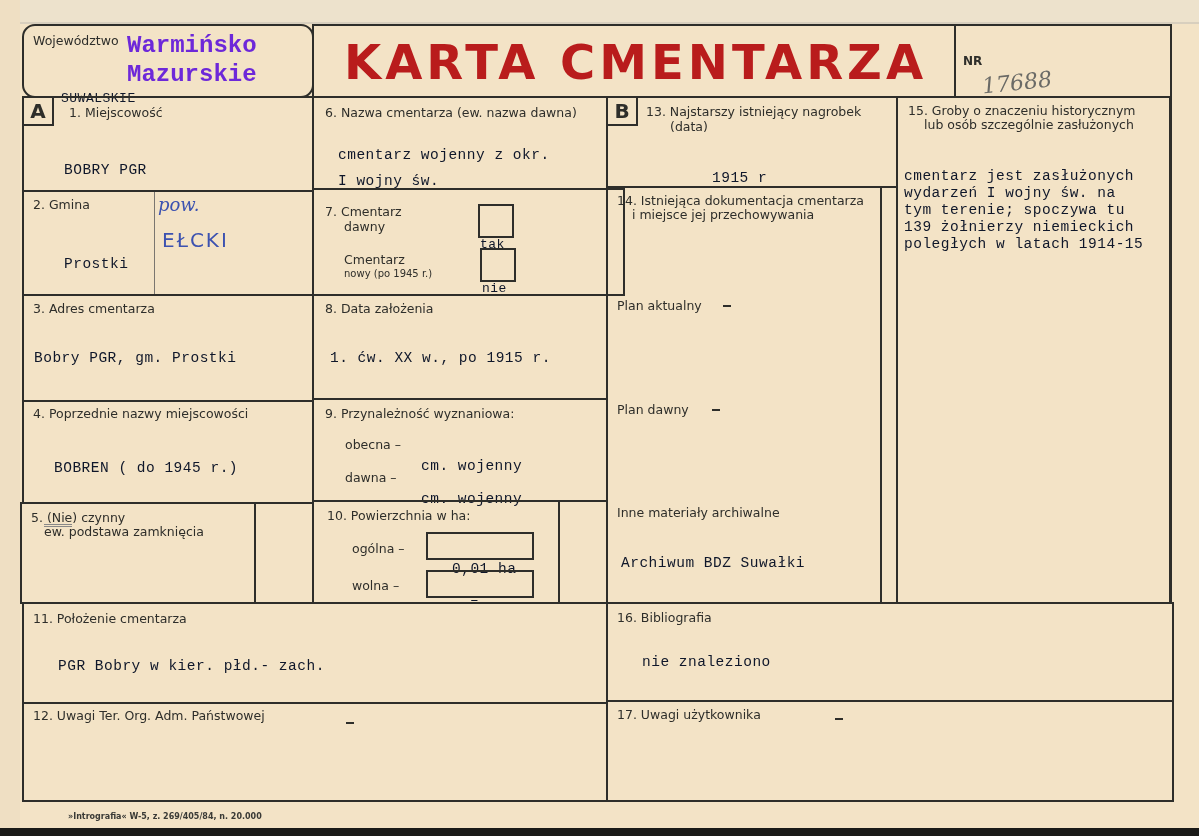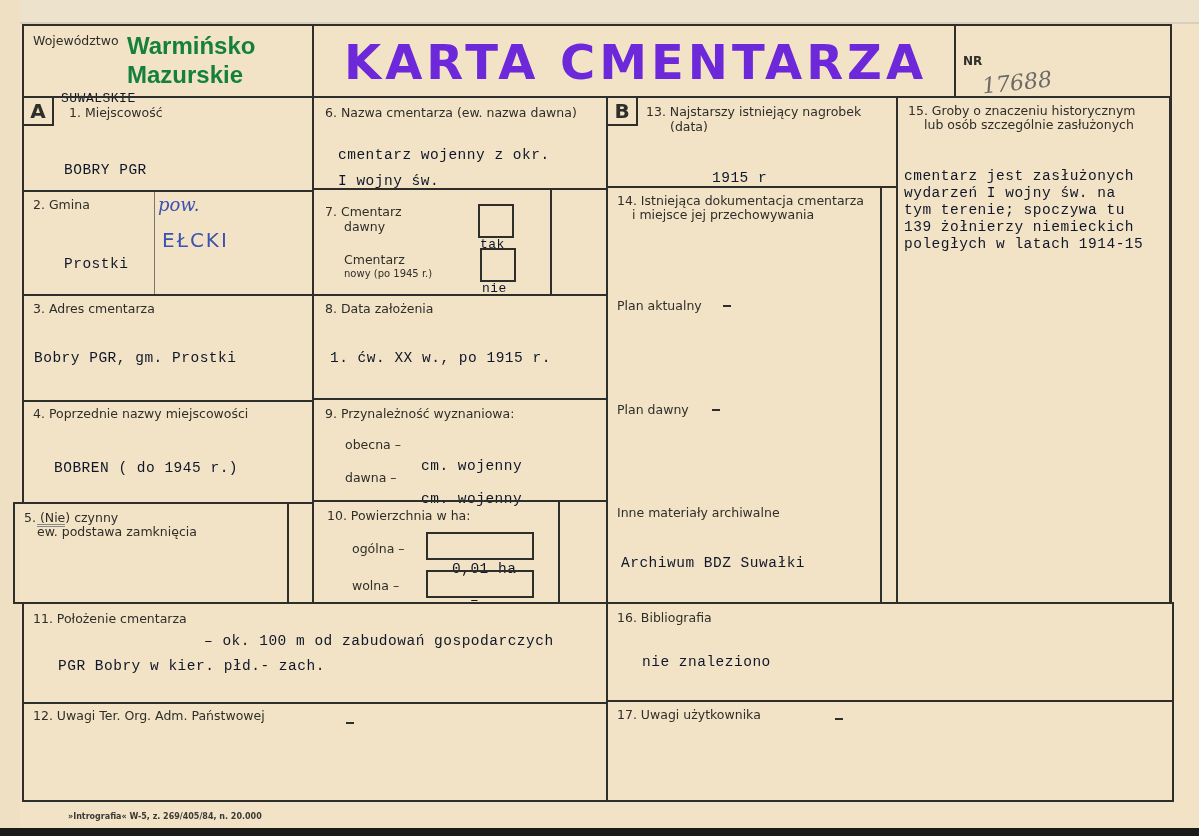--- a/index.html
+++ b/index.html
@@ -20,39 +20,39 @@
     background: #1a1a18;
   }
   .leftedge {
     position: absolute; left: 0; top: 0; width: 20px; height: 836px;
     background: #efdfc3;
   }
   .abs { position: absolute; }
   .cell { position: absolute; border: 2px solid #2e2e2a; }
   .lbl { font-family: "DejaVu Sans", sans-serif; font-size: 12.5px; color: #2e2e2a; position: absolute; white-space: nowrap; }
   .typed { font-family: Liberation Mono, monospace; font-size: 14.5px; color: #0f172a; position: absolute; white-space: nowrap; letter-spacing: 0.5px; margin-top: 24px; }
-  .stamp { font-family: Liberation Sans, sans-serif; font-weight: bold; color: #15803d; position: absolute; white-space: nowrap; }
+  .stamp { font-family: Liberation Mono, monospace; font-weight: bold; color: #6d28d9; position: absolute; white-space: nowrap; }
   .hand { font-family: "DejaVu Serif", serif; font-style: italic; color: #3c52b0; position: absolute; white-space: nowrap; }
-  .title { font-family: "DejaVu Sans", sans-serif; font-weight: bold; font-size: 48px; letter-spacing: 4px; color: #6d28d9; position: absolute; white-space: nowrap; }
+  .title { font-family: "DejaVu Sans", sans-serif; font-weight: bold; font-size: 48px; letter-spacing: 4px; color: #b91c1c; position: absolute; white-space: nowrap; }
   .section-box {
     position: absolute; width: 32px; height: 30px; border: 2px solid #2e2e2a;
     font-family: "DejaVu Sans", sans-serif; font-weight: bold; font-size: 20px;
     display: flex; align-items: center; justify-content: center; background: #f3e3c6;
   }
   .smallbox { position: absolute; border: 2px solid #2e2e2a; }
   .footer { font-family: "DejaVu Sans", sans-serif; font-size: 8px; font-weight: bold; color: #3a3a36; position: absolute; white-space: nowrap; }
   .dash { position: absolute; width: 8px; height: 2px; background: #2e2e2a; }
 </style>
 </head>
 <body>
 
 <div class="topstrip"></div>
 <div class="leftedge"></div>
 
-<div class="cell" style="left:22px; top:24px; width:292px; height:74px;">
+<div class="cell" style="left:22px; top:24px; width:292px; height:74px;border-radius:13px;">
   <span class="lbl" style="left:9px; top:7px; font-size:12.5px;">Województwo</span>
   <span class="typed" style="left:37px; top:41px; font-size:13px;">SUWALSKIE</span>
   <span class="stamp" style="left:103px; top:6px; font-size:24px;">Warmińsko</span>
   <span class="stamp" style="left:103px; top:35px; font-size:24px;">Mazurskie</span>
 </div>
 <div class="cell" style="left:312px; top:24px; width:644px; height:74px;">
   <span class="title" style="left:30px; top:8px;">KARTA CMENTARZA</span>
 </div>
 <div class="cell" style="left:954px; top:24px; width:218px; height:74px;">
   <span class="lbl" style="left:7px; top:28px; font-weight:bold; font-size:12px;">NR</span>
@@ -72,32 +72,32 @@
   <span class="hand" style="left:138px; top:36px; font-size:20px; font-style:normal; font-family:'DejaVu Sans', sans-serif; letter-spacing:2px;">EŁCKI</span>
 </div>
 <div class="cell" style="left:22px; top:294px; width:292px; height:108px;">
   <span class="lbl" style="left:9px; top:5px;">3. Adres cmentarza</span>
   <span class="typed" style="left:10px; top:30px;">Bobry PGR, gm. Prostki</span>
 </div>
 <div class="cell" style="left:22px; top:400px; width:292px; height:104px;">
   <span class="lbl" style="left:9px; top:4px;text-align:center;">4. Poprzednie nazwy miejscowości</span>
   <span class="typed" style="left:30px; top:34px;">BOBREN ( do 1945 r.)</span>
 </div>
-<div class="cell" style="left:13px; top:502px; width:276px; height:102px;">
+<div class="cell" style="left:20px; top:502px; width:236px; height:102px;">
   <span class="lbl" style="left:9px; top:6px;">5. (Nie) czynny</span>
   <div class="abs" style="left:22px; top:20px; width:28px; height:3px; border-top:1px solid #888; border-bottom:1px solid #888;"></div>
   <span class="lbl" style="left:22px; top:20px;">ew. podstawa zamknięcia</span>
 </div>
 
 <div class="cell" style="left:312px; top:96px; width:296px; height:94px;">
   <span class="lbl" style="left:11px; top:7px;">6. Nazwa cmentarza (ew. nazwa dawna)</span>
   <span class="typed" style="left:24px; top:25px;">cmentarz wojenny z okr.</span>
   <span class="typed" style="left:24px; top:51px;">I wojny św.</span>
 </div>
-<div class="cell" style="left:312px; top:188px; width:240px; height:108px;">
+<div class="cell" style="left:312px; top:188px; width:313px; height:108px;">
   <span class="lbl" style="left:11px; top:14px;">7. Cmentarz</span>
   <span class="lbl" style="left:30px; top:29px;">dawny</span>
   <div class="smallbox" style="left:164px; top:14px; width:36px; height:34px;">
     <span class="typed" style="left:0px; top:7px; font-size:13px;">tak</span>
   </div>
   <span class="lbl" style="left:30px; top:62px;">Cmentarz</span>
   <span class="lbl" style="left:30px; top:78px; font-size:10px;">nowy (po 1945 r.)</span>
   <div class="smallbox" style="left:166px; top:58px; width:36px; height:34px;">
     <span class="typed" style="left:0px; top:7px; font-size:13px;">nie</span>
   </div>
@@ -146,21 +146,20 @@
   <span class="lbl" style="left:26px; top:19px;">lub osób szczególnie zasłużonych</span>
   <span class="typed" style="left:6px; top:46px;">cmentarz jest zasłużonych</span>
   <span class="typed" style="left:6px; top:63px;">wydarzeń I wojny św. na</span>
   <span class="typed" style="left:6px; top:80px;">tym terenie; spoczywa tu</span>
   <span class="typed" style="left:6px; top:97px;">139 żołnierzy niemieckich</span>
   <span class="typed" style="left:6px; top:114px;">poległych w latach 1914-15</span>
 </div>
 
 <div class="cell" style="left:22px; top:602px; width:586px; height:102px;">
   <span class="lbl" style="left:9px; top:7px;">11. Położenie cmentarza</span>
-  <span class="typed" style="left:180px; top:5px;">– ok. 100 m od zabudowań gospodarczych</span>
   <span class="typed" style="left:34px; top:30px;">PGR Bobry w kier. płd.- zach.</span>
 </div>
 <div class="cell" style="left:606px; top:602px; width:568px; height:100px;">
   <span class="lbl" style="left:9px; top:6px;">16. Bibliografia</span>
   <span class="typed" style="left:34px; top:26px;">nie znaleziono</span>
 </div>
 <div class="cell" style="left:22px; top:702px; width:586px; height:100px;">
   <span class="lbl" style="left:9px; top:4px;">12. Uwagi Ter. Org. Adm. Państwowej</span>
   <div class="dash" style="left:322px; top:18px;"></div>
 </div>

